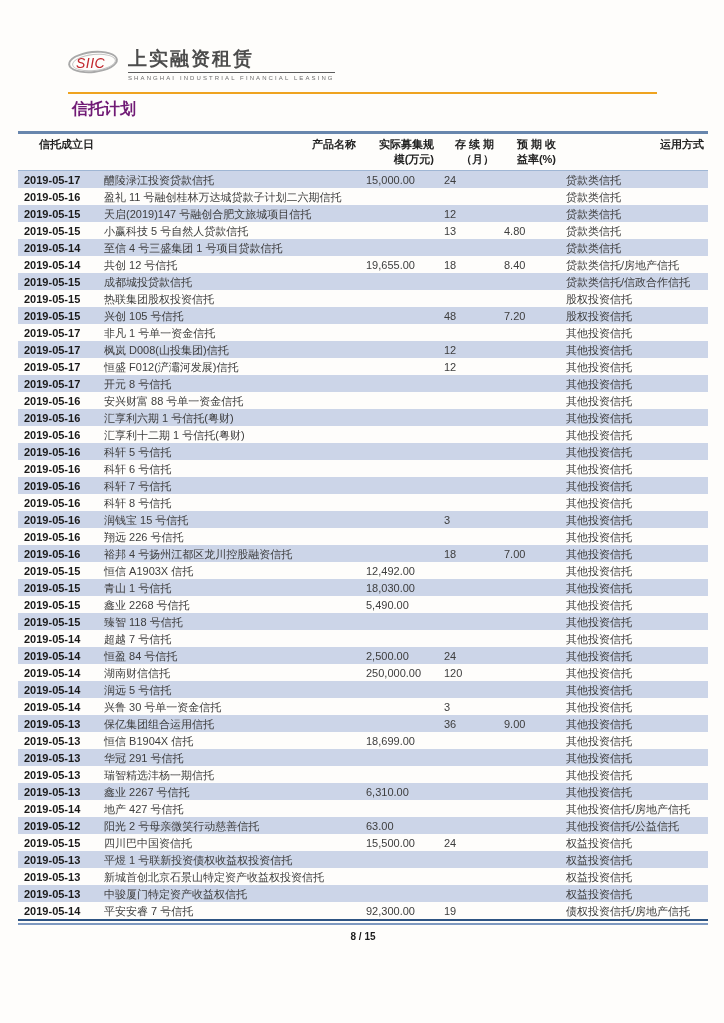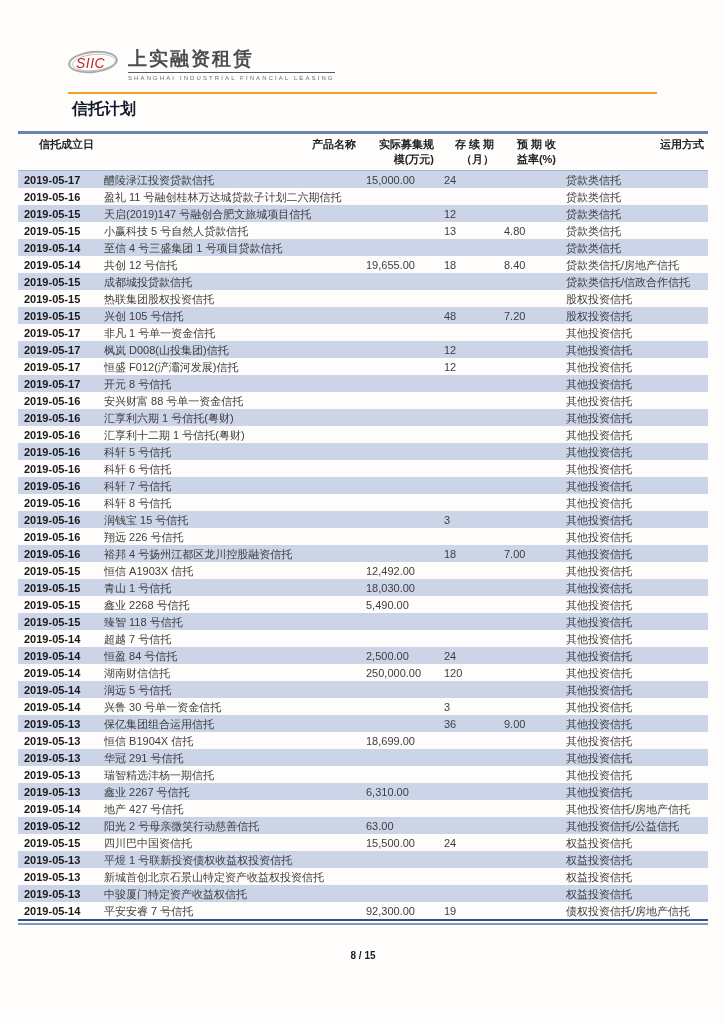--- a/index.html
+++ b/index.html
@@ -30,41 +30,41 @@
   .logo-row{display:flex;align-items:flex-start;gap:8px;height:36px;}
   .logo-mark{position:relative;width:52px;height:28px;margin-top:3px;flex:0 0 auto;}
   .logo-swoosh{position:absolute;left:0;top:2px;width:50px;height:22px;border:2px solid #a9a9a9;border-radius:50%;transform:rotate(-6deg);}
   .logo-swoosh2{position:absolute;left:4px;top:5px;width:44px;height:17px;border:1px solid #c4c4c4;border-radius:50%;transform:rotate(-6deg);}
   .siic-text{position:absolute;left:8px;top:6px;font-style:italic;font-weight:normal;font-size:14px;letter-spacing:.5px;color:var(--brand-red);}
   .brand{display:flex;flex-direction:column;}
   .brand-cn{font-size:19px;font-weight:bold;color:#4c4c4c;letter-spacing:2px;border-bottom:1.5px solid #5a5a5a;padding-bottom:0;}
   .brand-en{font-size:6px;letter-spacing:2.1px;color:#6c6c6c;margin-top:2px;white-space:nowrap;}
 
   .gold-rule{height:2px;background:var(--gold);width:589px;margin:10px 0 0 0;}
-  .section-title{font-size:16px;font-weight:bold;color:#0f172a;margin:5px 8px 0 4px;font-family:Liberation Serif, serif;}
+  .section-title{font-size:16px;font-weight:bold;color:#701a75;margin:5px 8px 0 4px;font-family:Liberation Serif, serif;}
 
   
   table.trust{border-collapse:collapse;table-layout:fixed;width:690px;margin:11px 0 0 18px;border-top:3px solid var(--border-blue);}
   col.c-date{width:80px;}col.c-name{width:262px;}col.c-scale{width:78px;}
   col.c-dur{width:60px;}col.c-yield{width:62px;}col.c-usage{width:148px;}
   thead th{
     text-align:right;vertical-align:top;font-size:11px;line-height:15px;
     font-weight:bold;color:#222;padding:3px 4px 3px 6px;background:transparent;
     border-bottom:1px solid var(--border-light);
   }
   tbody td{
     font-size:11px;line-height:16px;padding:0.5px 4px 0.5px 6px;
     vertical-align:top;color:var(--text-body);word-break:break-all;
   }
   tbody tr:nth-child(odd){background:var(--band);}
   tbody td:first-child{font-weight:bold;color:var(--text-dark);white-space:nowrap;}
   tbody tr:last-child td{border-bottom:2px solid var(--border-dark);}
   .table-underline{width:690px;height:2px;background:var(--border-mid);margin:2px 0 0 18px;}
 
-  .pg-footer{width:690px;margin-left:18px;text-align:center;margin-top:20px;}
+  .pg-footer{width:690px;margin-left:18px;text-align:center;margin-top:1px;}
   .pg-num{font-size:10px;font-weight:bold;color:var(--text-dark);}
 </style>
 </head>
 <body>
 
 <div class="page">
 
   <div class="hdr">
     <div class="logo-row">
       <div class="logo-mark">

